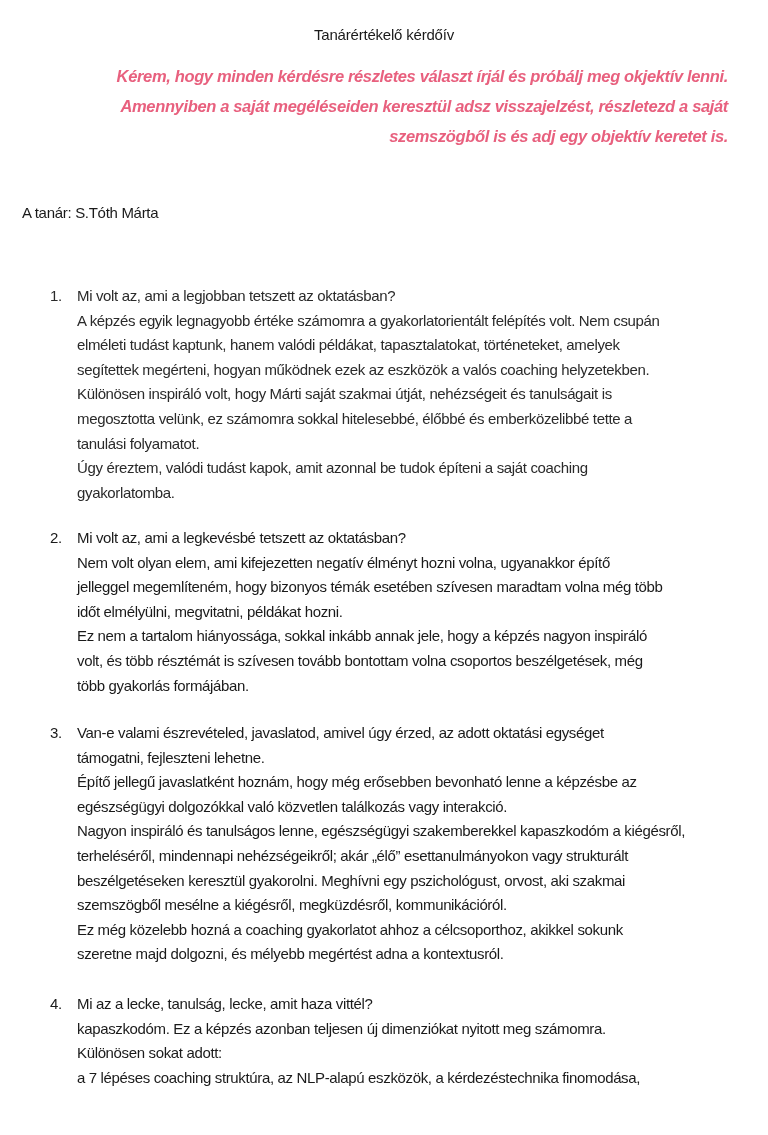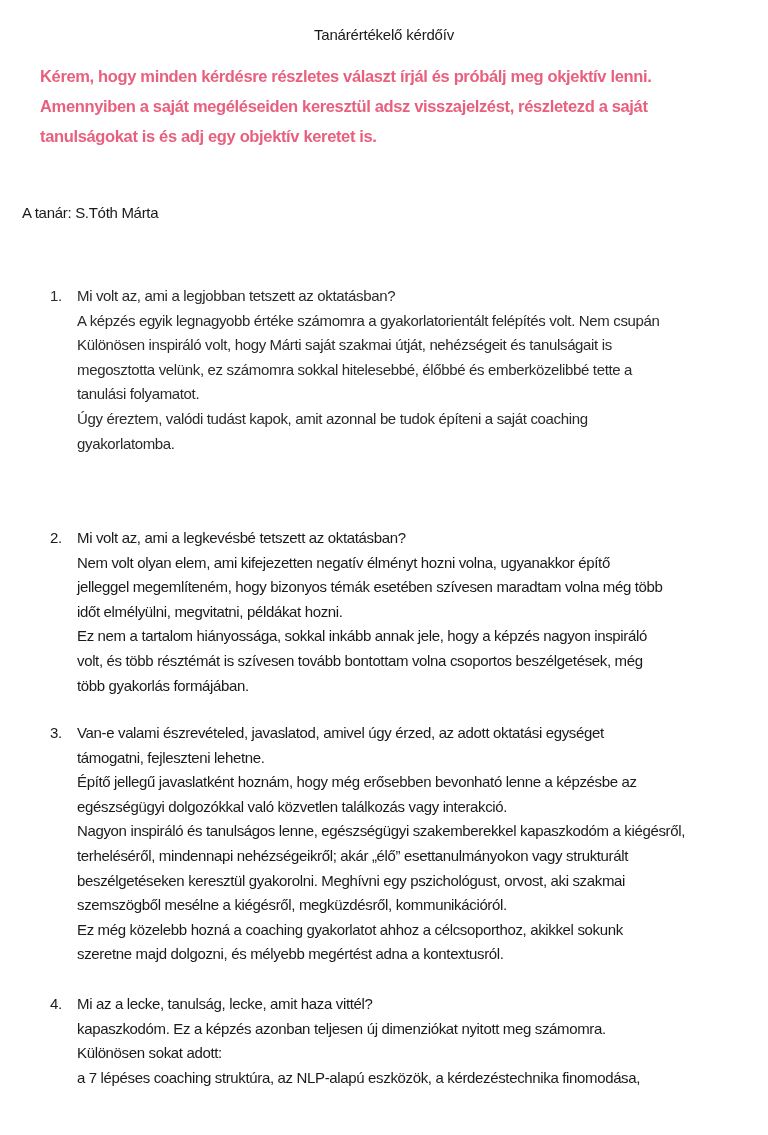--- a/index.html
+++ b/index.html
@@ -6,23 +6,24 @@
     body {
       width: 768px; height: 1135px; overflow: hidden; position: relative;
       font-family: "Liberation Sans", "DejaVu Sans", sans-serif;
       color: #1a1a1a;
     }
     .title {
       position: absolute; top: 26px; left: 0; width: 768px; text-align: center;
       font-weight: normal; font-size: 15px; letter-spacing: -0.2px;
     }
     .intro {
-      position: absolute; top: 61px; left: 40px; width: 688px; text-align: left;
+      position: absolute; top: 61px; left: 40px; width: 688px; text-align: right;
       font-weight: bold; font-size: 16.5px; line-height: 30px; color: #e8607e;
       letter-spacing: -0.35px;
+      font-style: italic;
     }
     .teacher {
       position: absolute; top: 204px; left: 22px; font-size: 15px; letter-spacing: -0.3px;
     }
     .q {
       position: absolute; left: 50px; width: 700px; font-size: 15px; line-height: 24.6px;
       letter-spacing: -0.35px;
     }
     .q .num { position: absolute; left: 0; top: 0; }
     .q .body { margin-left: 27px; }
@@ -33,30 +34,32 @@
     .q4 { top: 992px; }
   </style>
 </head>
 <body>
 
 <div class="title">Tanárértékelő kérdőív</div>
 
 <div class="intro">
   <div>Kérem, hogy minden kérdésre részletes választ írjál és próbálj meg okjektív lenni.</div>
   <div>Amennyiben a saját megéléseiden keresztül adsz visszajelzést, részletezd a saját</div>
-  <div>tanulságokat is és adj egy objektív keretet is.</div>
+  <div>szemszögből is és adj egy objektív keretet is.</div>
 </div>
 
 <div class="teacher">A tanár: S.Tóth Márta</div>
 
 <div class="q q1">
   <span class="num">1.</span>
   <div class="body">
     <span class="line">Mi volt az, ami a legjobban tetszett az oktatásban?</span>
     <span class="line">A képzés egyik legnagyobb értéke számomra a gyakorlatorientált felépítés volt. Nem csupán</span>
+    <span class="line">elméleti tudást kaptunk, hanem valódi példákat, tapasztalatokat, történeteket, amelyek</span>
+    <span class="line">segítettek megérteni, hogyan működnek ezek az eszközök a valós coaching helyzetekben.</span>
     <span class="line">Különösen inspiráló volt, hogy Márti saját szakmai útját, nehézségeit és tanulságait is</span>
     <span class="line">megosztotta velünk, ez számomra sokkal hitelesebbé, élőbbé és emberközelibbé tette a</span>
     <span class="line">tanulási folyamatot.</span>
     <span class="line">Úgy éreztem, valódi tudást kapok, amit azonnal be tudok építeni a saját coaching</span>
     <span class="line">gyakorlatomba.</span>
   </div>
 </div>
 
 <div class="q q2">
   <span class="num">2.</span>

